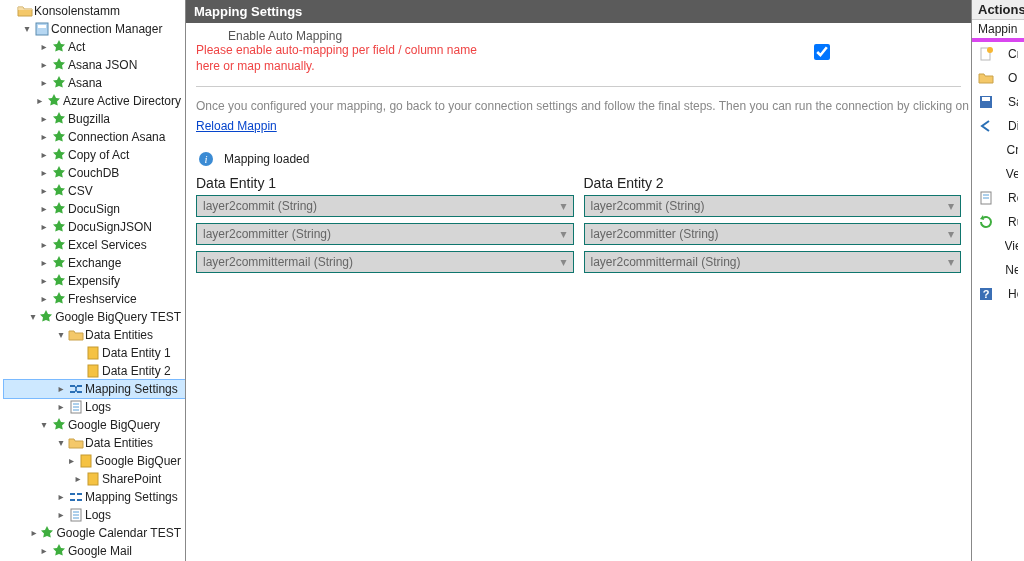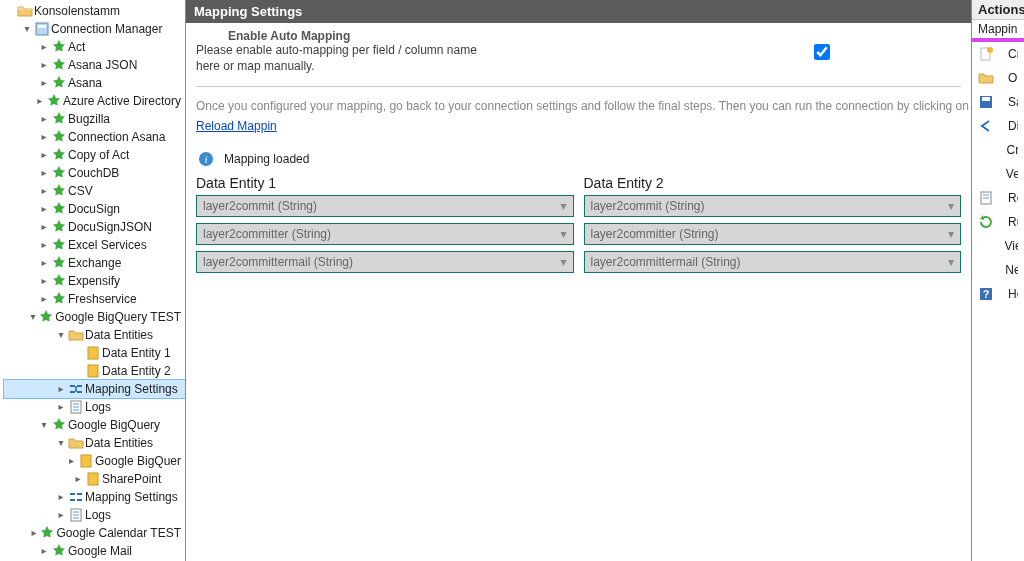--- a/index.html
+++ b/index.html
@@ -51,22 +51,22 @@
     background: #fff;
   }
   .titlebar {
     background: #5b5b5b;
     color: #fff;
     font-weight: bold;
     font-size: 13px;
     padding: 4px 8px;
   }
   .content { padding: 0 10px; overflow: hidden; }
-  .section-head { font-weight: bold; color: #555; margin-top: 6px; padding-left: 32px; }
-  .section-sub  { color: #404040; line-height: 1.3; }
+  .section-head { font-weight: normal; color: #555; margin-top: 6px; padding-left: 32px; }
+  .section-sub  { color: #ef4444; line-height: 1.3; }
   .checkbox-cell { text-align: center; padding-top: 18px; }
   .hr { border-top: 1px solid #ccc; margin: 12px 0; }
   .instr { color: #888; margin-bottom:6px; }
   .links { text-align: left; }
   .links a { color: #0645cc; text-decoration: underline; display:block; }
   .loaded-row { display:flex; align-items:center; gap:10px; margin: 18px 0 8px 2px; }
   .entity-cols { display:flex; gap:10px; }
   .entity-col { flex:1; min-width:0; }
   .entity-title { font-size: 14px; margin-bottom: 4px; }
   .map-field {

